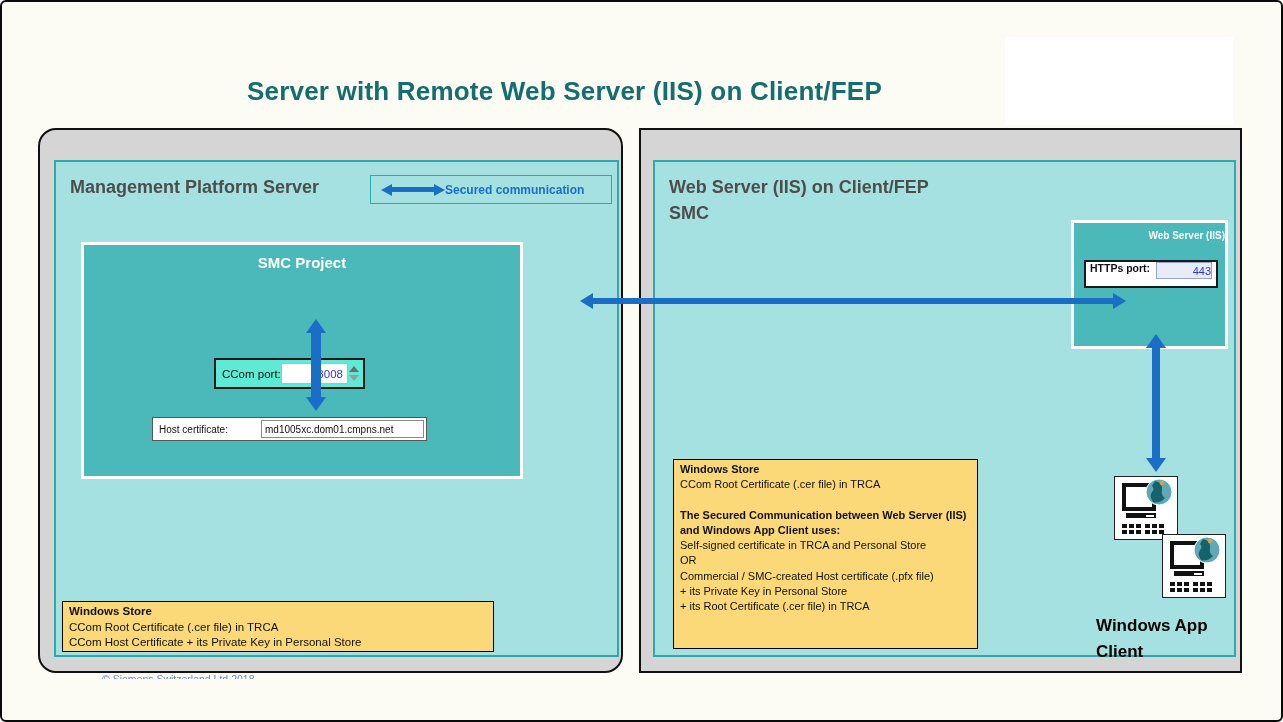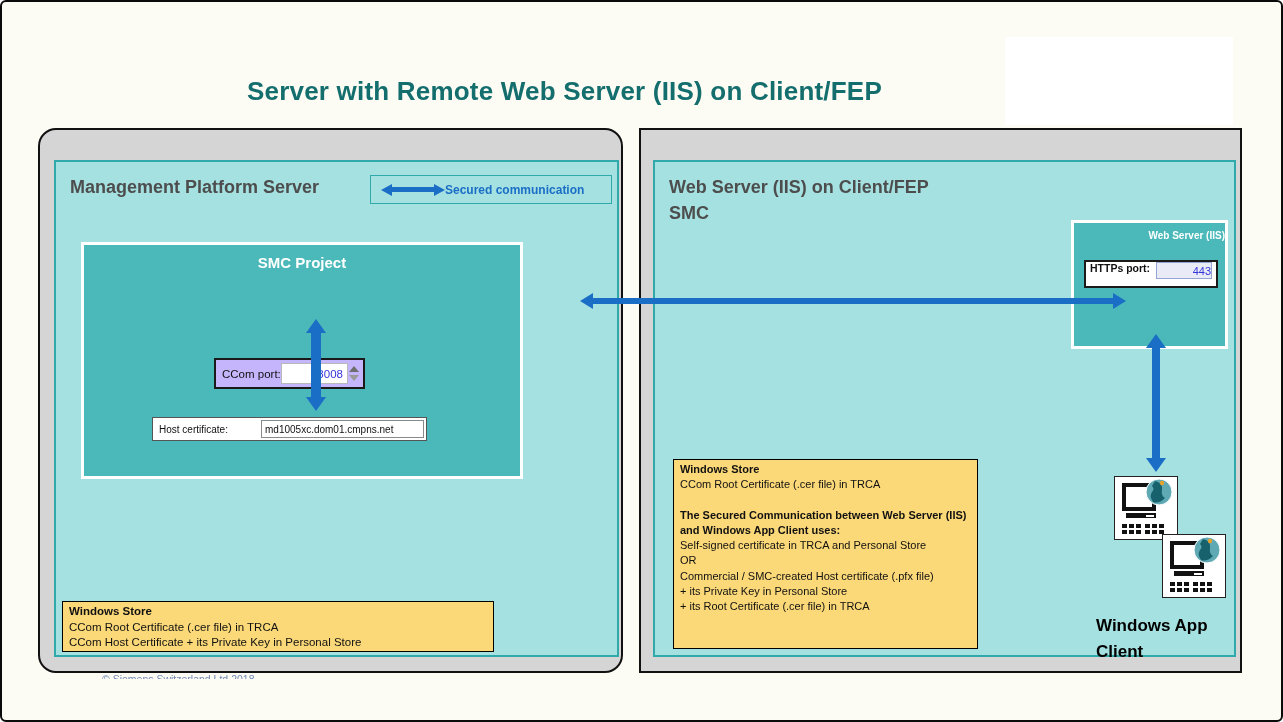--- a/index.html
+++ b/index.html
@@ -66,21 +66,21 @@
   .groupbox-head{display:flex;align-items:center;}
   .gb-label{font-size:11px;color:#111;white-space:nowrap;}
   .gb-line{flex:1;border-top:1px solid #444;margin-left:5px;}
   .gb-row{display:flex;align-items:center;margin-top:5px;}
   .ctrl-label{font-size:11.5px;color:#111;white-space:nowrap;}
   .dropdown{margin-left:auto;width:132px;height:23px;background:#fff;border:1px solid #7a7a7a;display:flex;align-items:center;}
   .dd-value{font-size:11.5px;color:#111;padding-left:6px;flex:1;}
   .dd-btn{width:21px;height:100%;background:#a9a9a9;border-left:2px solid #fff;display:flex;align-items:center;justify-content:center;}
   .dd-tri{width:0;height:0;border-left:6px solid transparent;border-right:6px solid transparent;border-top:7px solid #3f3f3f;}
 
-  .ccom-box{position:absolute;left:130px;top:113px;width:151px;height:31px;background:#c4b5fd;border:2px solid #1a1a1a;display:flex;align-items:center;padding:0 3px 0 6px;}
+  .ccom-box{position:absolute;left:130px;top:113px;width:151px;height:31px;background:#5eead4;border:2px solid #1a1a1a;display:flex;align-items:center;padding:0 3px 0 6px;}
   .spin-input{margin-left:auto;width:72px;height:21px;border:1px solid #b8b8b8;background:#fff;display:flex;align-items:center;justify-content:flex-end;padding-right:4px;}
   .spin-input .num{font-size:11.5px;color:var(--port-blue);}
   .spinner{width:13px;height:21px;display:flex;flex-direction:column;align-items:center;justify-content:center;gap:3px;}
   .tri-up{width:0;height:0;border-left:5px solid transparent;border-right:5px solid transparent;border-bottom:6px solid #6e6e6e;}
   .tri-down{width:0;height:0;border-left:5px solid transparent;border-right:5px solid transparent;border-top:6px solid #9a9a9a;}
 
   .host-box{position:absolute;left:68px;top:172px;width:275px;height:24px;background:#fff;border:1px solid #555;display:flex;align-items:center;padding:0 2px 0 6px;}
   .host-label{font-size:10px;color:#111;white-space:nowrap;}
   .host-input{margin-left:auto;width:163px;height:18px;border:1px solid #8a8a8a;background:#fff;display:flex;align-items:center;padding-left:3px;}
   .host-input span{font-size:10px;color:#111;white-space:nowrap;}

